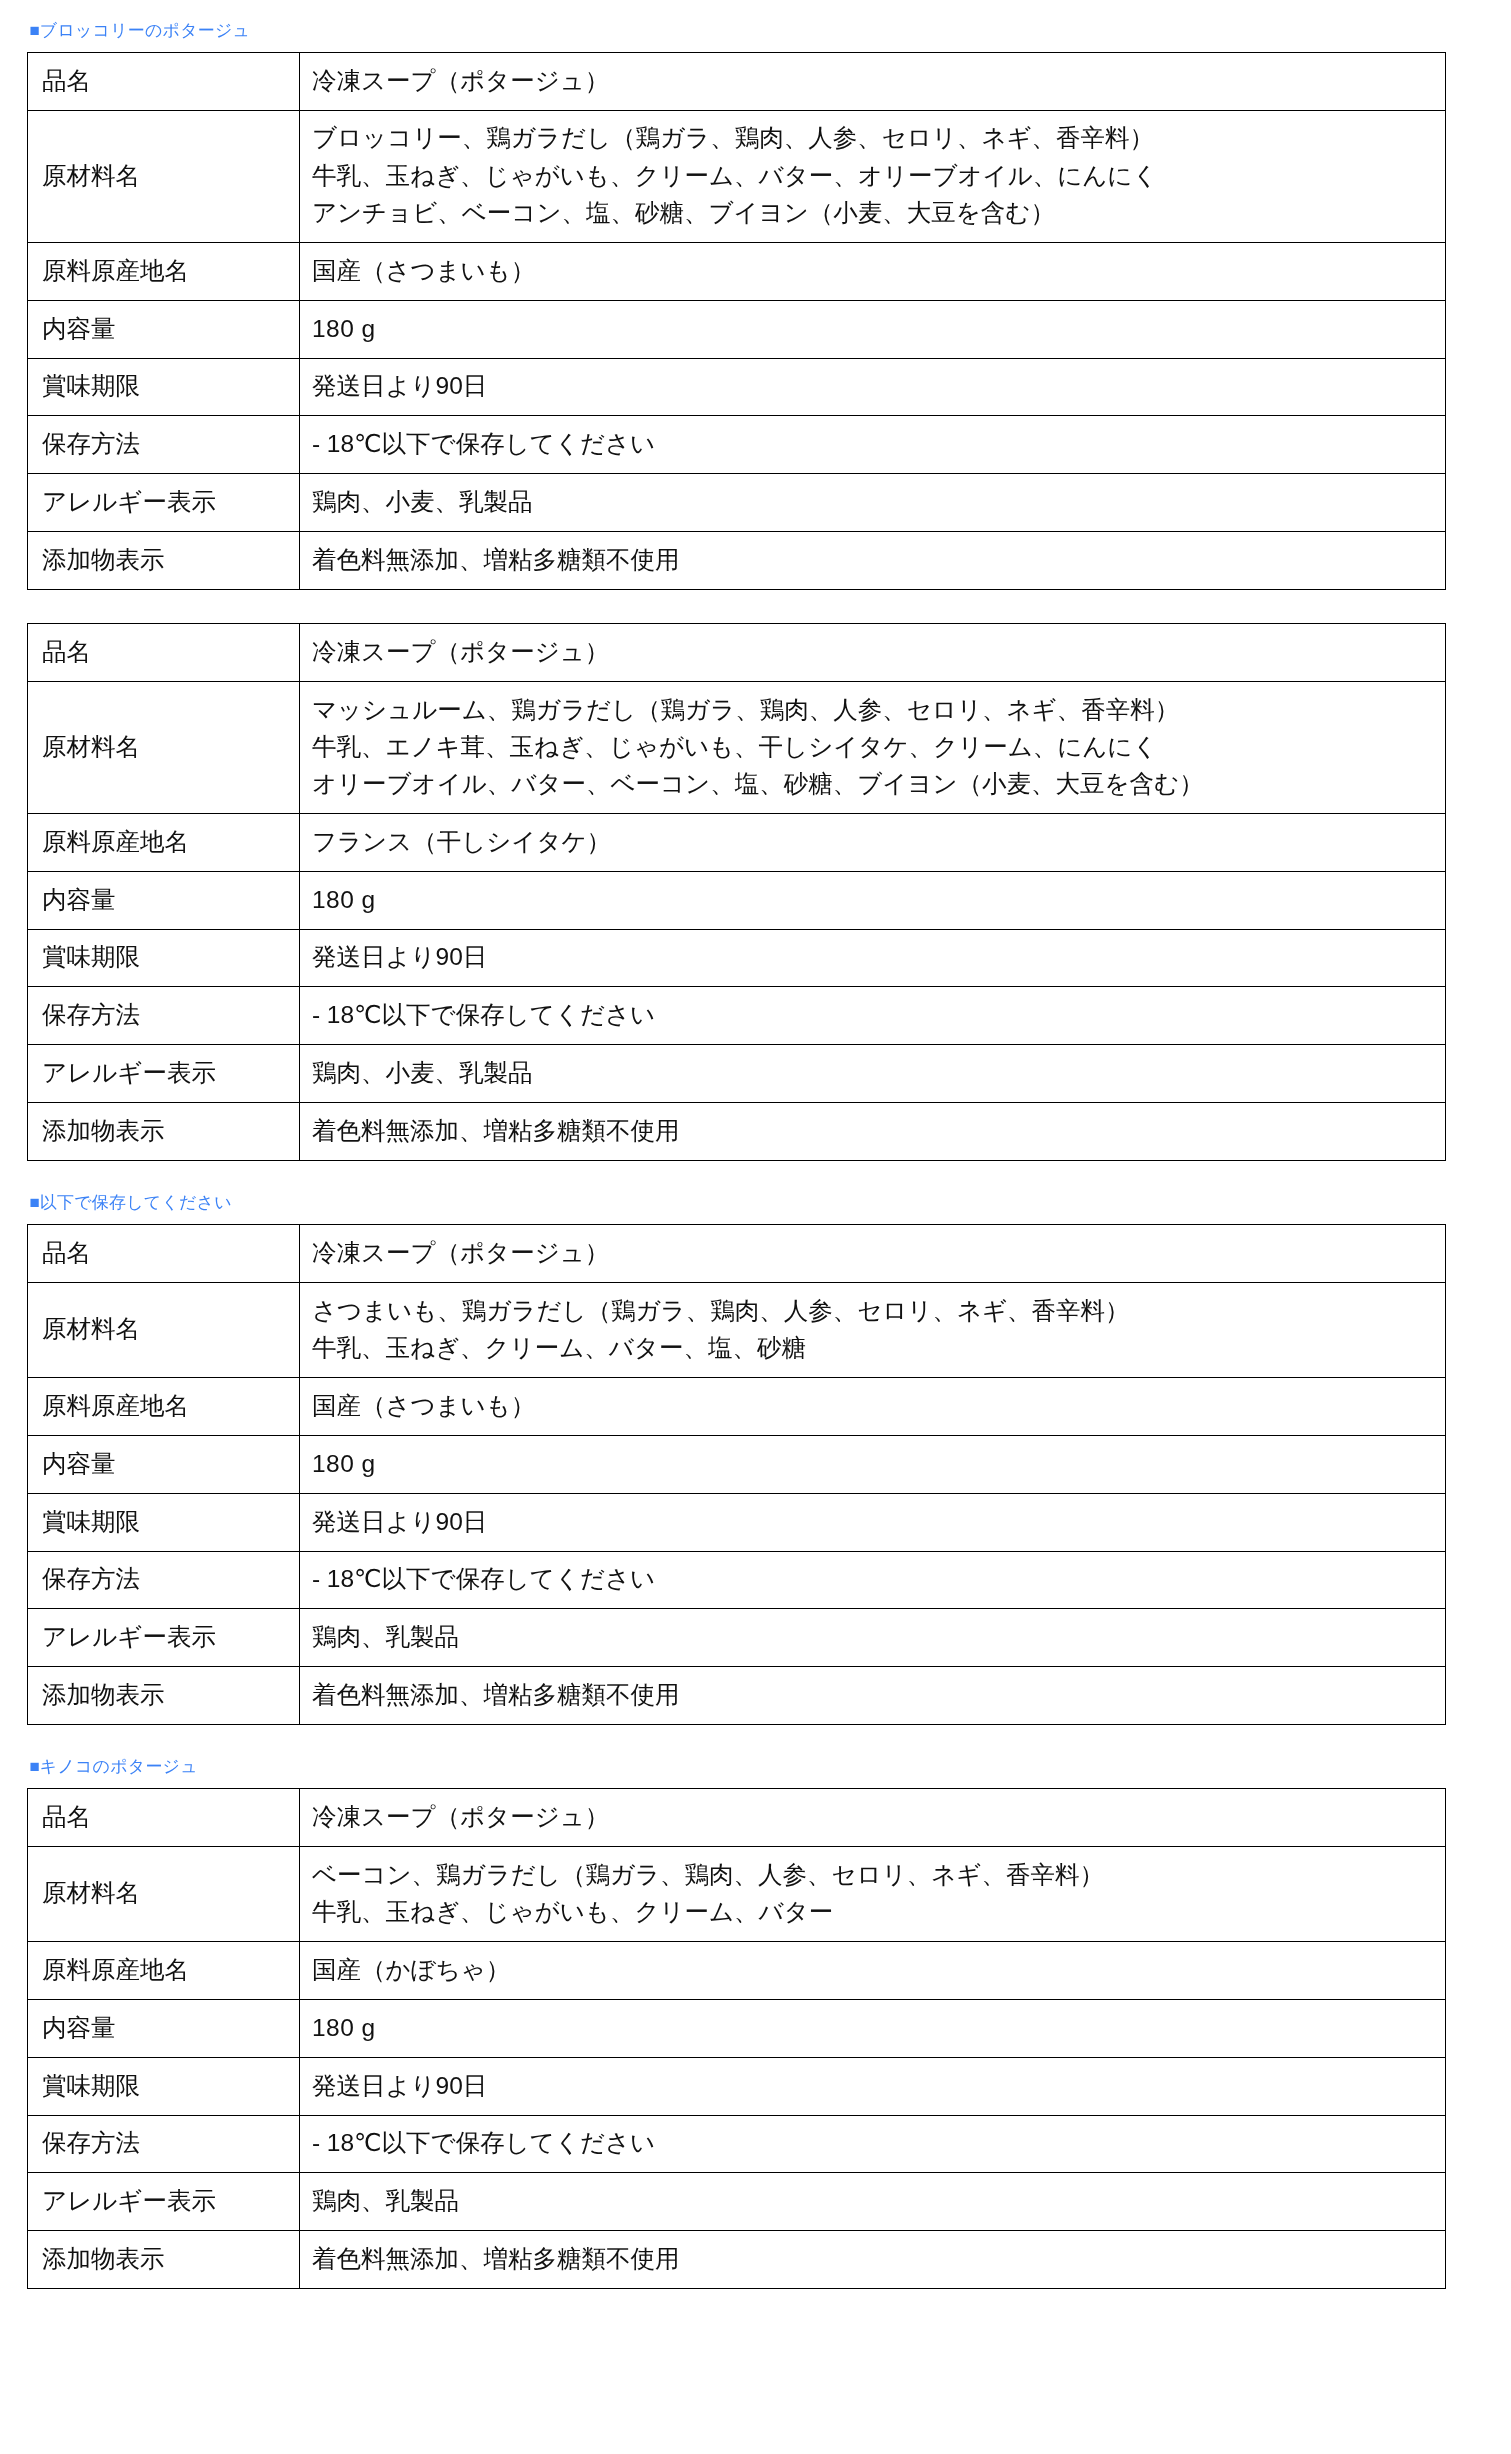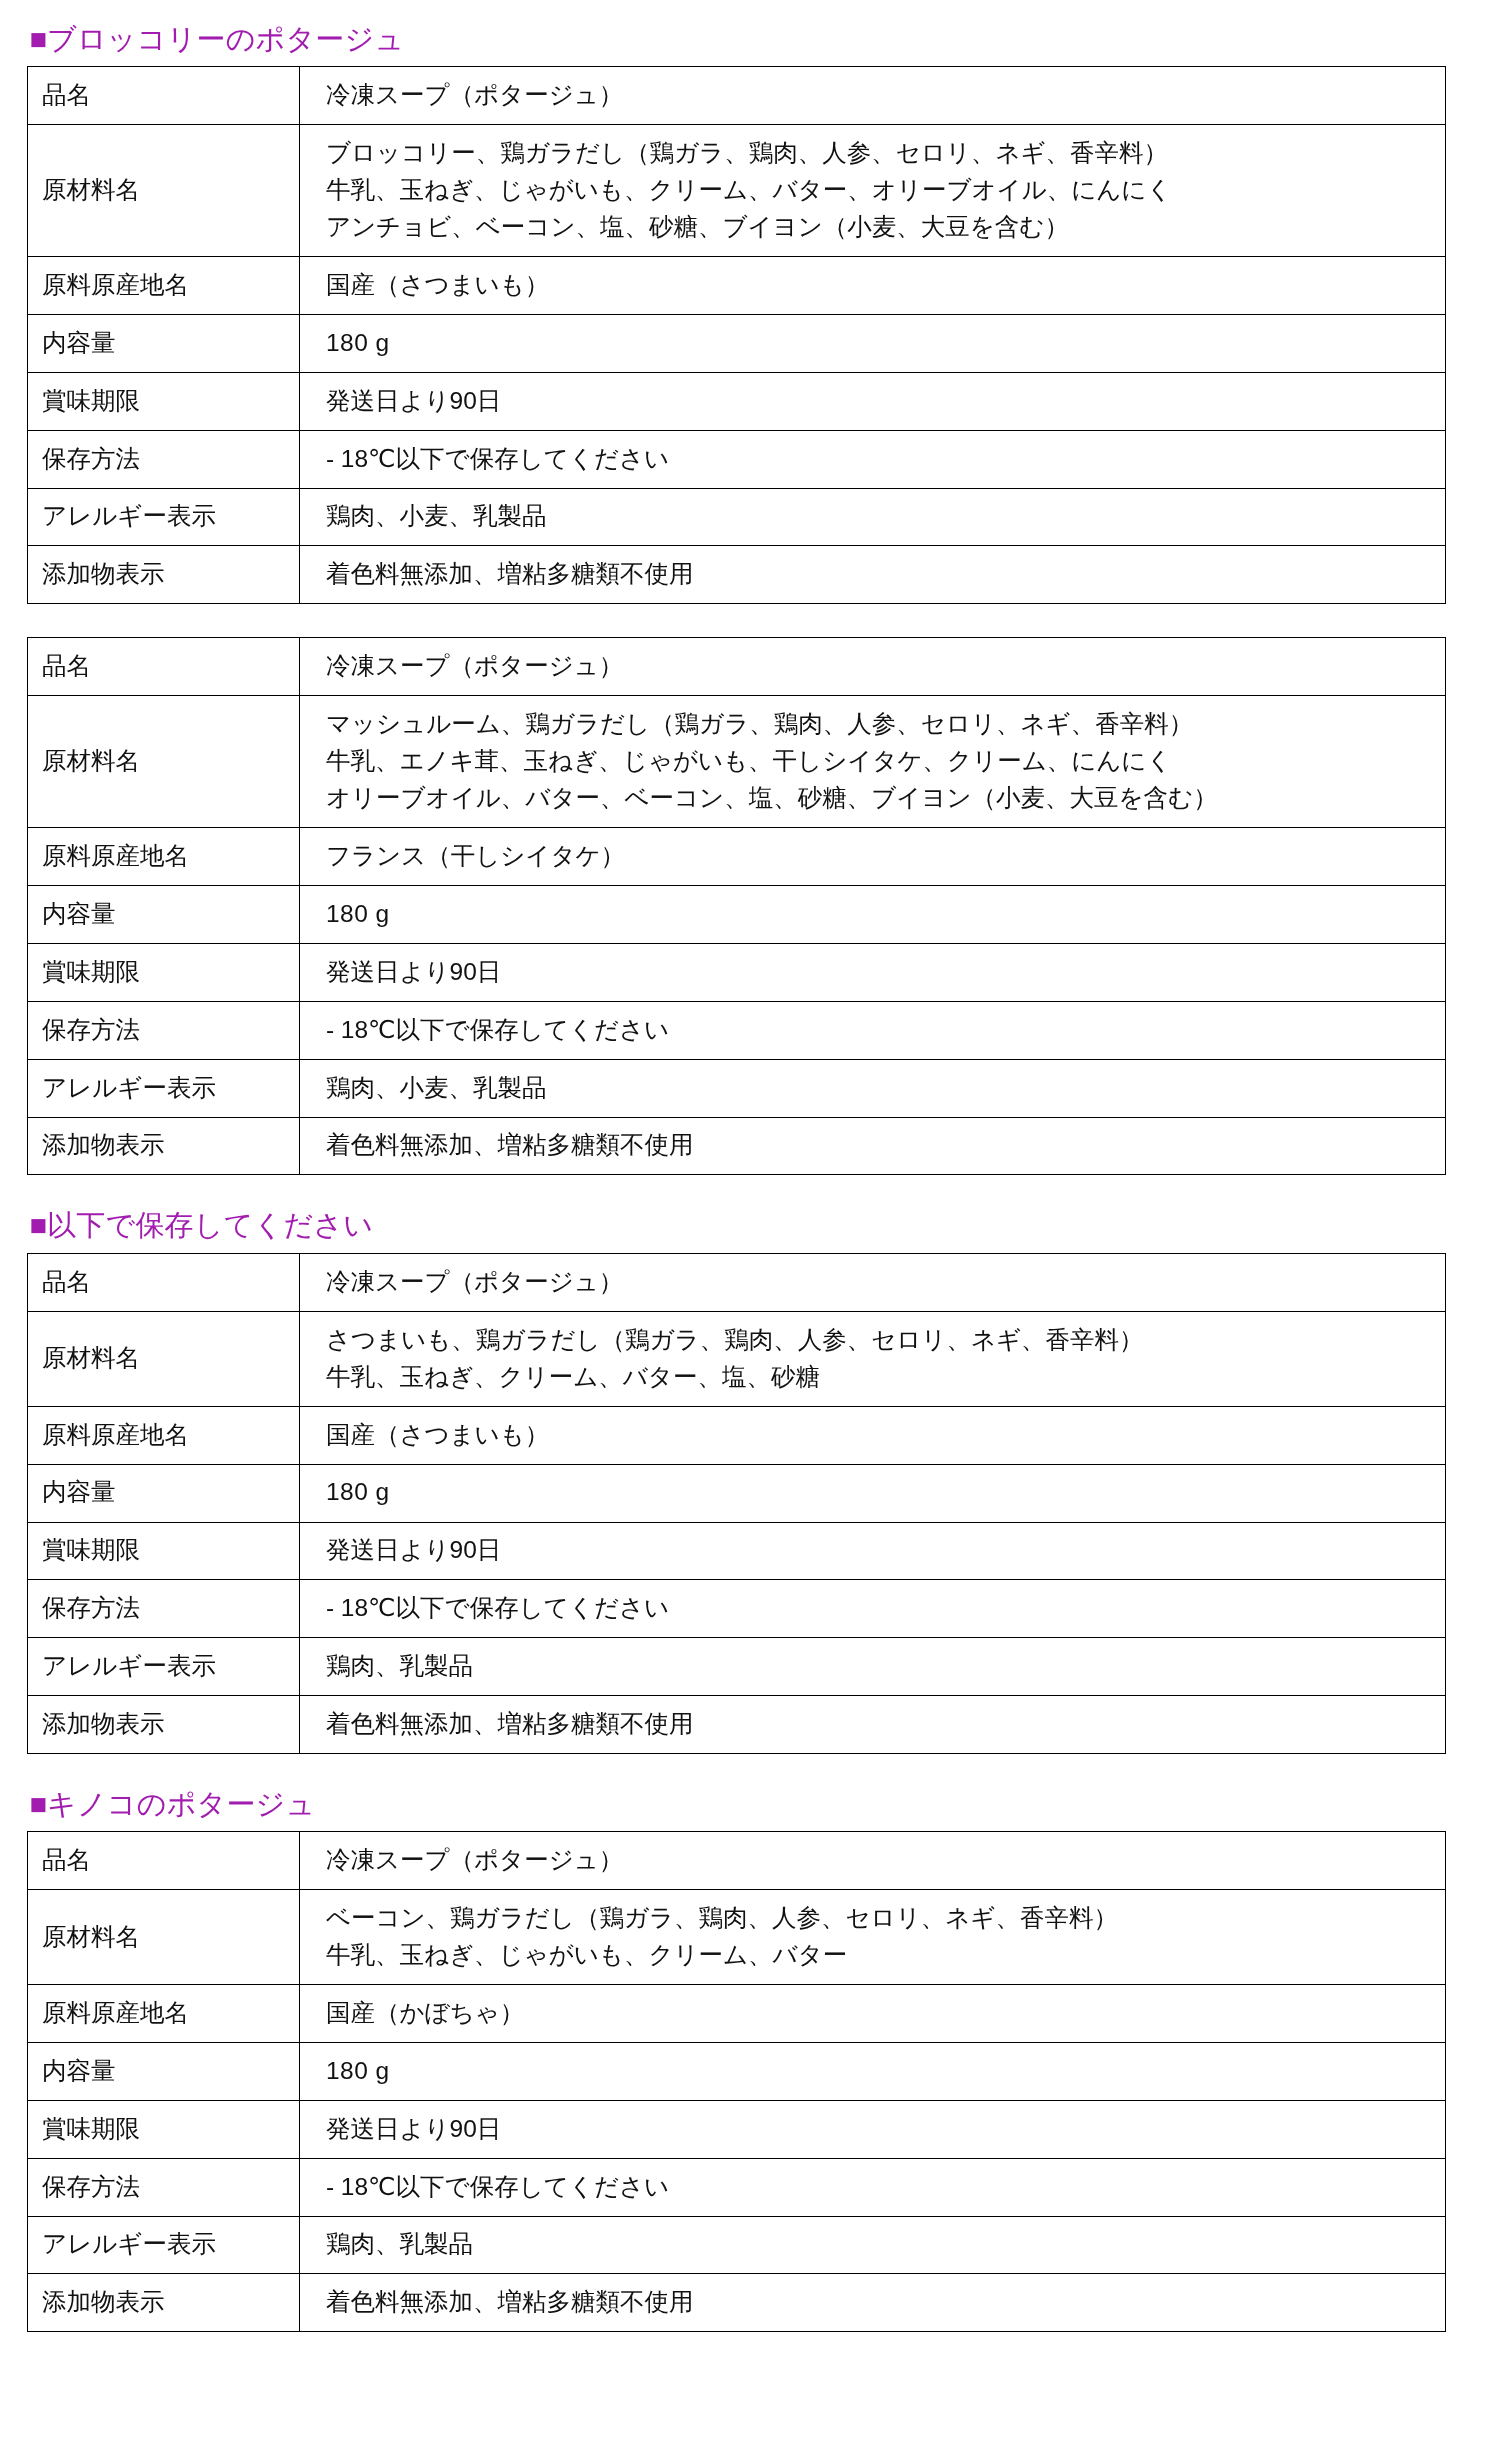--- a/index.html
+++ b/index.html
@@ -18,26 +18,27 @@
     box-sizing: border-box;
     padding: 21.6px 27.4px 39px 27.4px;
   }
   .section {
     margin-bottom: 33px;
   }
   .section:last-child {
     margin-bottom: 0;
   }
   .section-title {
-    font-size: 29px;
+    font-size: 17px;
     line-height: 1.2;
     margin: 0 0 9.8px 2px;
     font-weight: 400;
-    color: #a21caf;
+    color: #3b82f6;
     letter-spacing: 0.2px;
+    font-family: Liberation Mono, monospace;
   }
   table.spec {
     border-collapse: collapse;
     width: 1419px;
     table-layout: fixed;
     border: 1.5px solid #000;
   }
   table.spec td {
     border: 1.5px solid #000;
     padding: 8.8px 11.8px 10.8px 11.8px;
@@ -45,21 +46,21 @@
     line-height: 1.52;
     vertical-align: middle;
     color: #111111;
     word-break: break-all;
   }
   table.spec td.label {
     width: 245px;
     padding-left: 13.7px;
   }
   table.spec td.value {
-    padding-left: 26px;
+    padding-left: 12px;
   }
   .value-line {
     display: block;
     white-space: nowrap;
   }
   .unit-sp {
     letter-spacing: 0.5px;
   }
 </style>
 </head>

